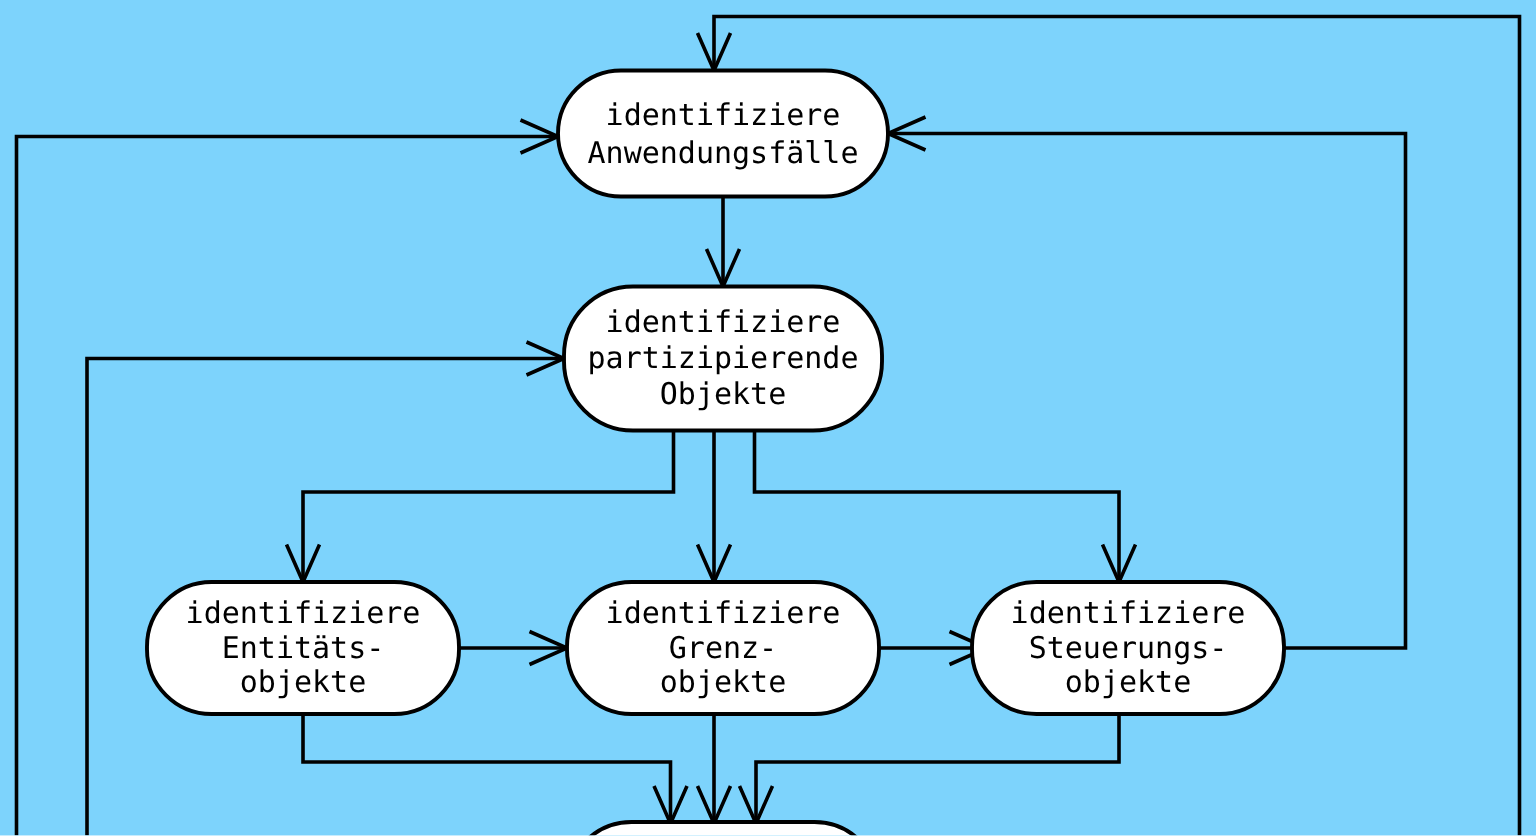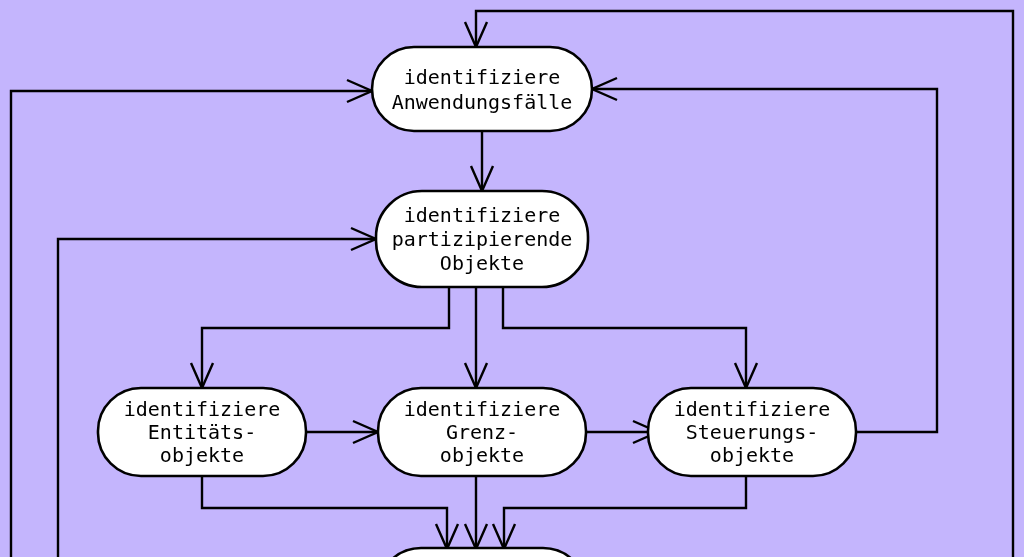--- a/index.html
+++ b/index.html
@@ -10,21 +10,21 @@
   body {
     width: 1024px;
     height: 557px;
     overflow: hidden;
     font-family: "DejaVu Sans Mono", monospace;
   }
   #diagram-root {
     position: relative;
     width: 1024px;
     height: 557px;
-    background: #c4b5fd;
+    background: #7dd3fc;
   }
   svg#flow {
     display: block;
     width: 1024px;
     height: 557px;
   }
   .node-shape {
     fill: #ffffff;
     stroke: #000000;
     stroke-width: 2.6;

